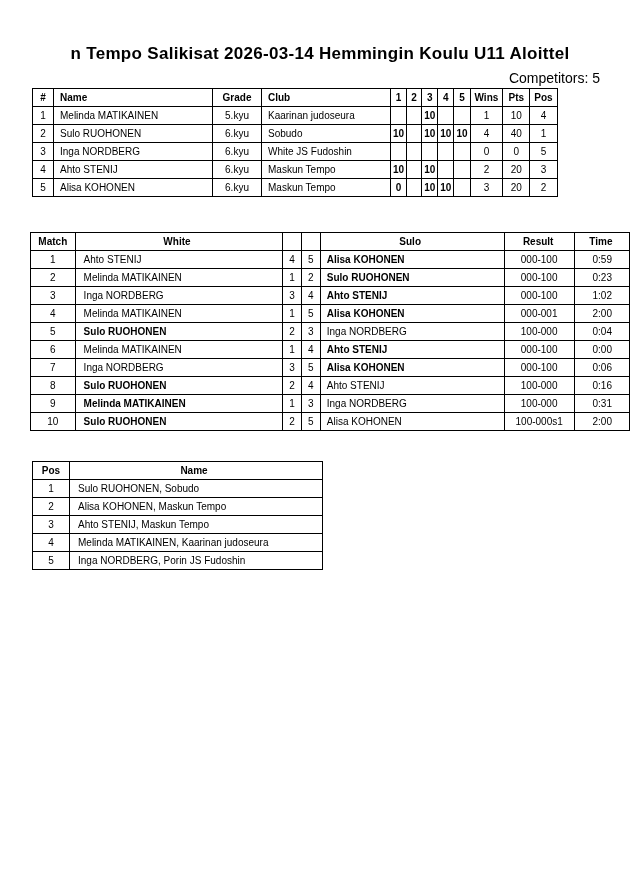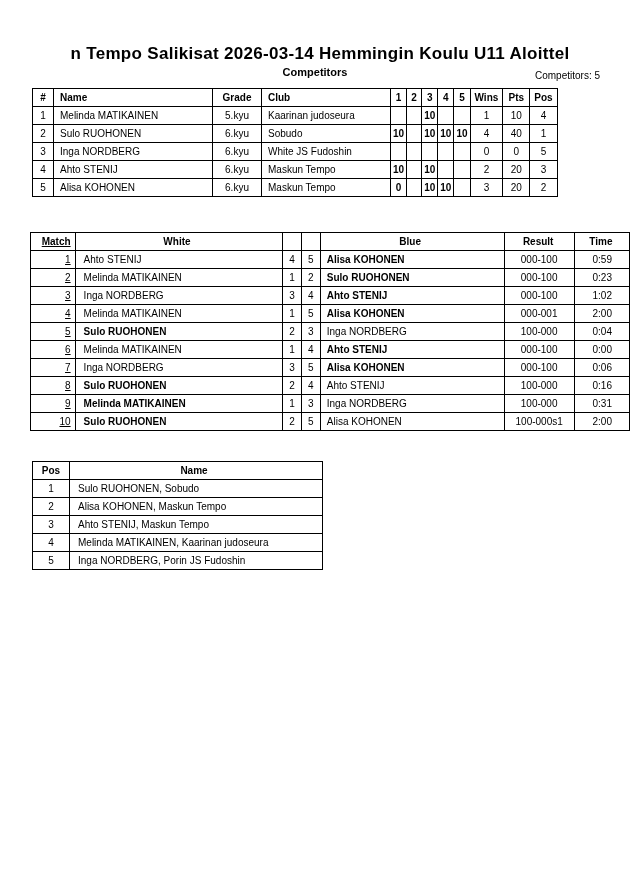--- a/index.html
+++ b/index.html
@@ -39,21 +39,21 @@
     left: 0;
     width: 630px;
     text-align: center;
     font-size: 11px;
     font-weight: bold;
   }
   .competitors-count {
     position: absolute;
     top: 70px;
     right: 30px;
-    font-size: 10px;
+    font-size: 14px;
   }
 
   
   table {
     border-collapse: collapse;
     font-size: 10px;
   }
   table.bordered {
     border: 1px solid #000000;
   }
@@ -127,21 +127,21 @@
   }
   .matches-table {
     position: absolute;
     top: 232px;
     left: 30px;
   }
   .matches-table td, .matches-table th {
     height: 15px;
     line-height: 15px;
   }
-  .matches-table .c-match { width: 36px; text-align: right; text-decoration: underline; }
+  .matches-table .c-match { width: 36px; text-align: center; }
   .matches-table .c-white { width: 200px; text-align: left; padding-left: 8px; }
   .matches-table .c-wp { width: 10px; text-align: center; }
   .matches-table .c-bp { width: 10px; text-align: center; }
   .matches-table .c-blue { width: 178px; text-align: left; padding-left: 6px; }
   .matches-table .c-result { width: 60px; text-align: center; }
   .matches-table .c-time { width: 34px; text-align: right; padding-right: 17px; }
   .matches-table th.c-white { text-align: center; padding-left: 0; }
   .matches-table th.c-blue { text-align: center; padding-left: 0; }
   .matches-table th.c-result { padding-right: 6px; }
   .matches-table th.c-time { text-align: center; padding-right: 6px; }
@@ -169,21 +169,20 @@
   .results-table .r-pos { width: 28px; text-align: center; }
   .results-table .r-name { width: 240px; text-align: left; padding-left: 8px; }
   .results-table th.r-name { text-align: center; padding-left: 0; }
 </style>
 </head>
 <body>
 
 <div class="page">
 
   <div class="doc-title">n Tempo Salikisat  2026-03-14  Hemmingin Koulu   U11 Aloittel</div>
-  <div class="competitors-caption">Competitors</div>
   <div class="competitors-count">Competitors: 5</div>
 
   <table class="bordered competitors-table">
     <thead>
       <tr>
         <th class="num">#</th>
         <th class="name">Name</th>
         <th class="grade">Grade</th>
         <th class="club">Club</th>
         <th class="mcell">1</th>
@@ -271,21 +270,21 @@
   </table>
 
 
   <table class="bordered matches-table">
     <thead>
       <tr>
         <th class="c-match">Match</th>
         <th class="c-white">White</th>
         <th class="c-wp"></th>
         <th class="c-bp"></th>
-        <th class="c-blue">Blue</th>
+        <th class="c-blue">Sulo</th>
         <th class="c-result">Result</th>
         <th class="c-time">Time</th>
       </tr>
     </thead>
     <tbody>
       <tr>
         <td class="c-match">1</td>
         <td class="c-white">Ahto STENIJ</td>
         <td class="c-wp">4</td>
         <td class="c-bp">5</td>

